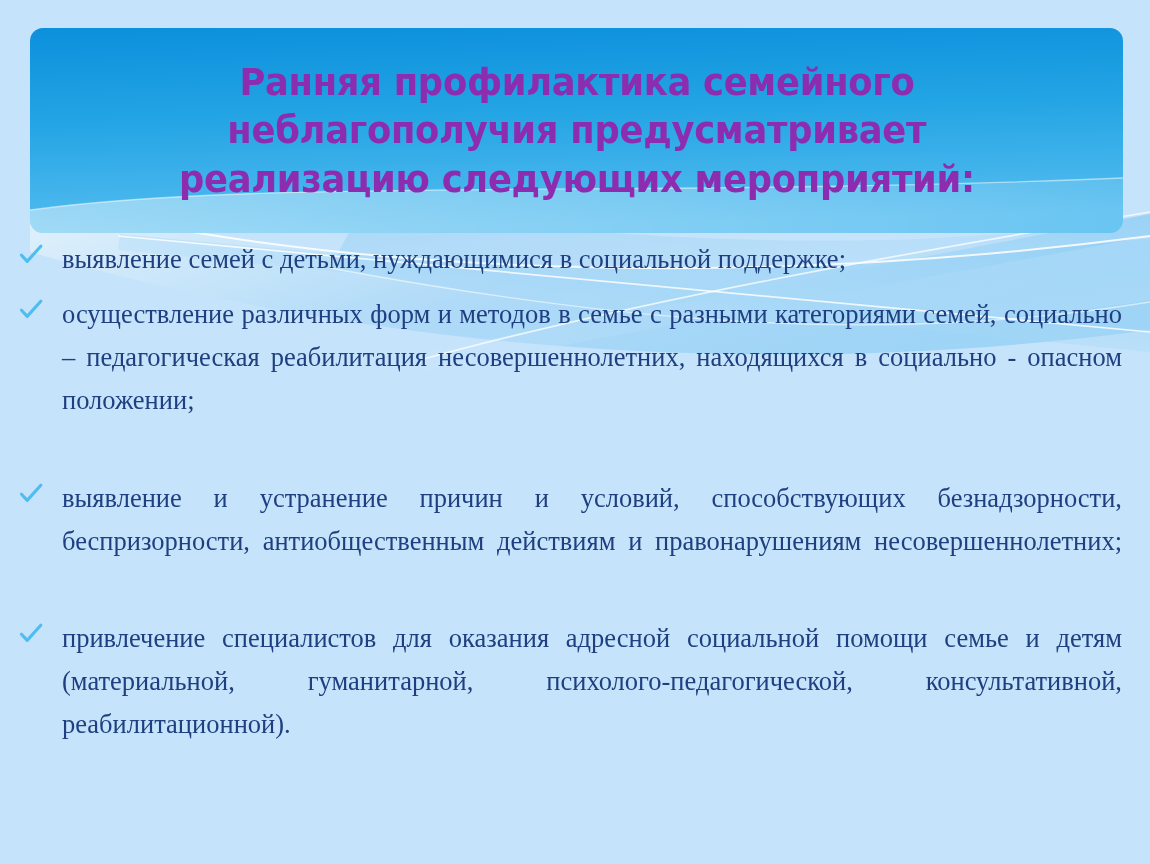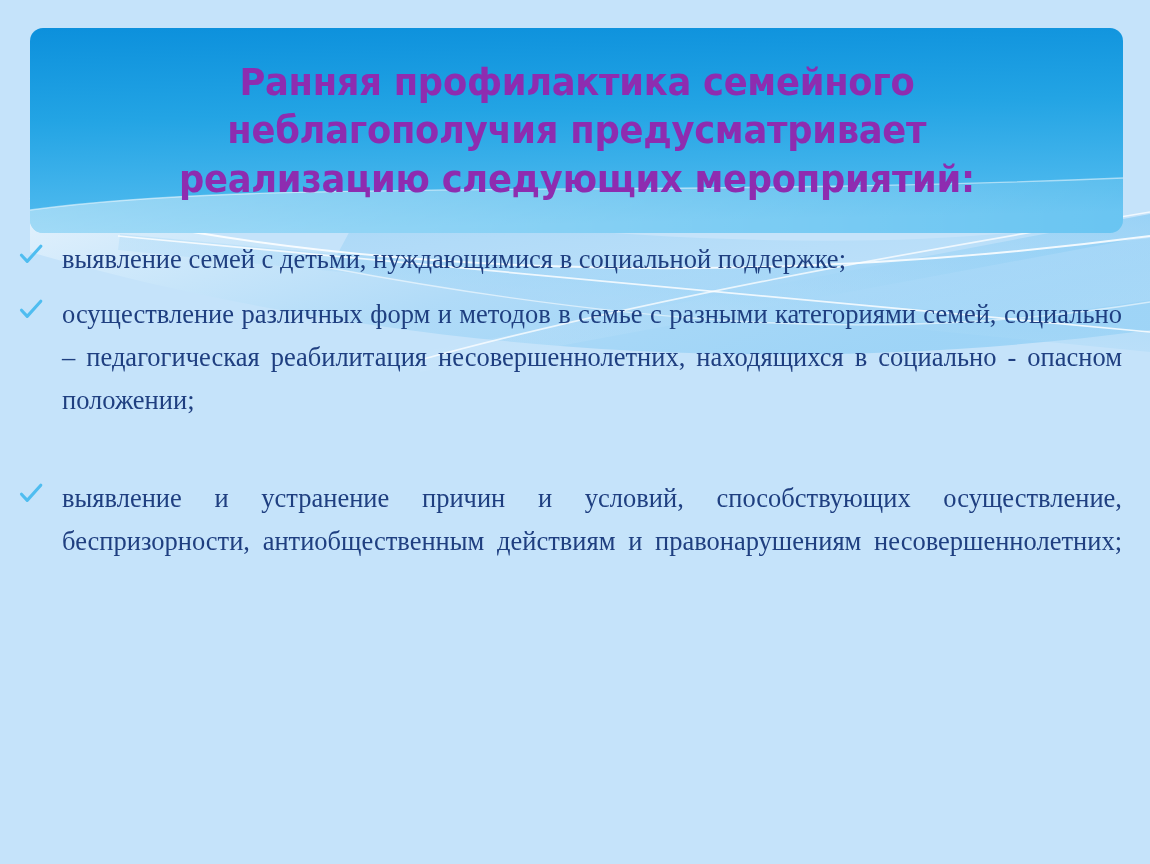--- a/index.html
+++ b/index.html
@@ -191,18 +191,24 @@
       <svg class="bullet-icon" viewBox="0 0 26 26" xmlns="http://www.w3.org/2000/svg">
         <path d="M3.5 13.2 L9.2 19.4 L22.8 4.2" fill="none" stroke="#4fbdf0" stroke-width="3.1" stroke-linecap="round" stroke-linejoin="round"></path>
       </svg>
       <span class="bullet-text">осуществление различных форм и методов в семье с разными категориями семей, социально – педагогическая реабилитация несовершеннолетних, находящихся в социально - опасном положении;</span>
     </div>
 
     <div class="bullet-row">
       <svg class="bullet-icon" viewBox="0 0 26 26" xmlns="http://www.w3.org/2000/svg">
         <path d="M3.5 13.2 L9.2 19.4 L22.8 4.2" fill="none" stroke="#4fbdf0" stroke-width="3.1" stroke-linecap="round" stroke-linejoin="round"></path>
       </svg>
-      <span class="bullet-text">выявление и устранение причин и условий, способствующих осуществление, беспризорности, антиобщественным действиям и правонарушениям несовершеннолетних;</span>
-    </div>
-
+      <span class="bullet-text">выявление и устранение причин и условий, способствующих безнадзорности, беспризорности, антиобщественным действиям и правонарушениям несовершеннолетних;</span>
+    </div>
+
+    <div class="bullet-row">
+      <svg class="bullet-icon" viewBox="0 0 26 26" xmlns="http://www.w3.org/2000/svg">
+        <path d="M3.5 13.2 L9.2 19.4 L22.8 4.2" fill="none" stroke="#4fbdf0" stroke-width="3.1" stroke-linecap="round" stroke-linejoin="round"></path>
+      </svg>
+      <span class="bullet-text">привлечение специалистов для оказания адресной социальной помощи семье и детям (материальной, гуманитарной, психолого-педагогической, консультативной, реабилитационной).</span>
+    </div>
 
   </div>
 </div>
 
 </body></html>

